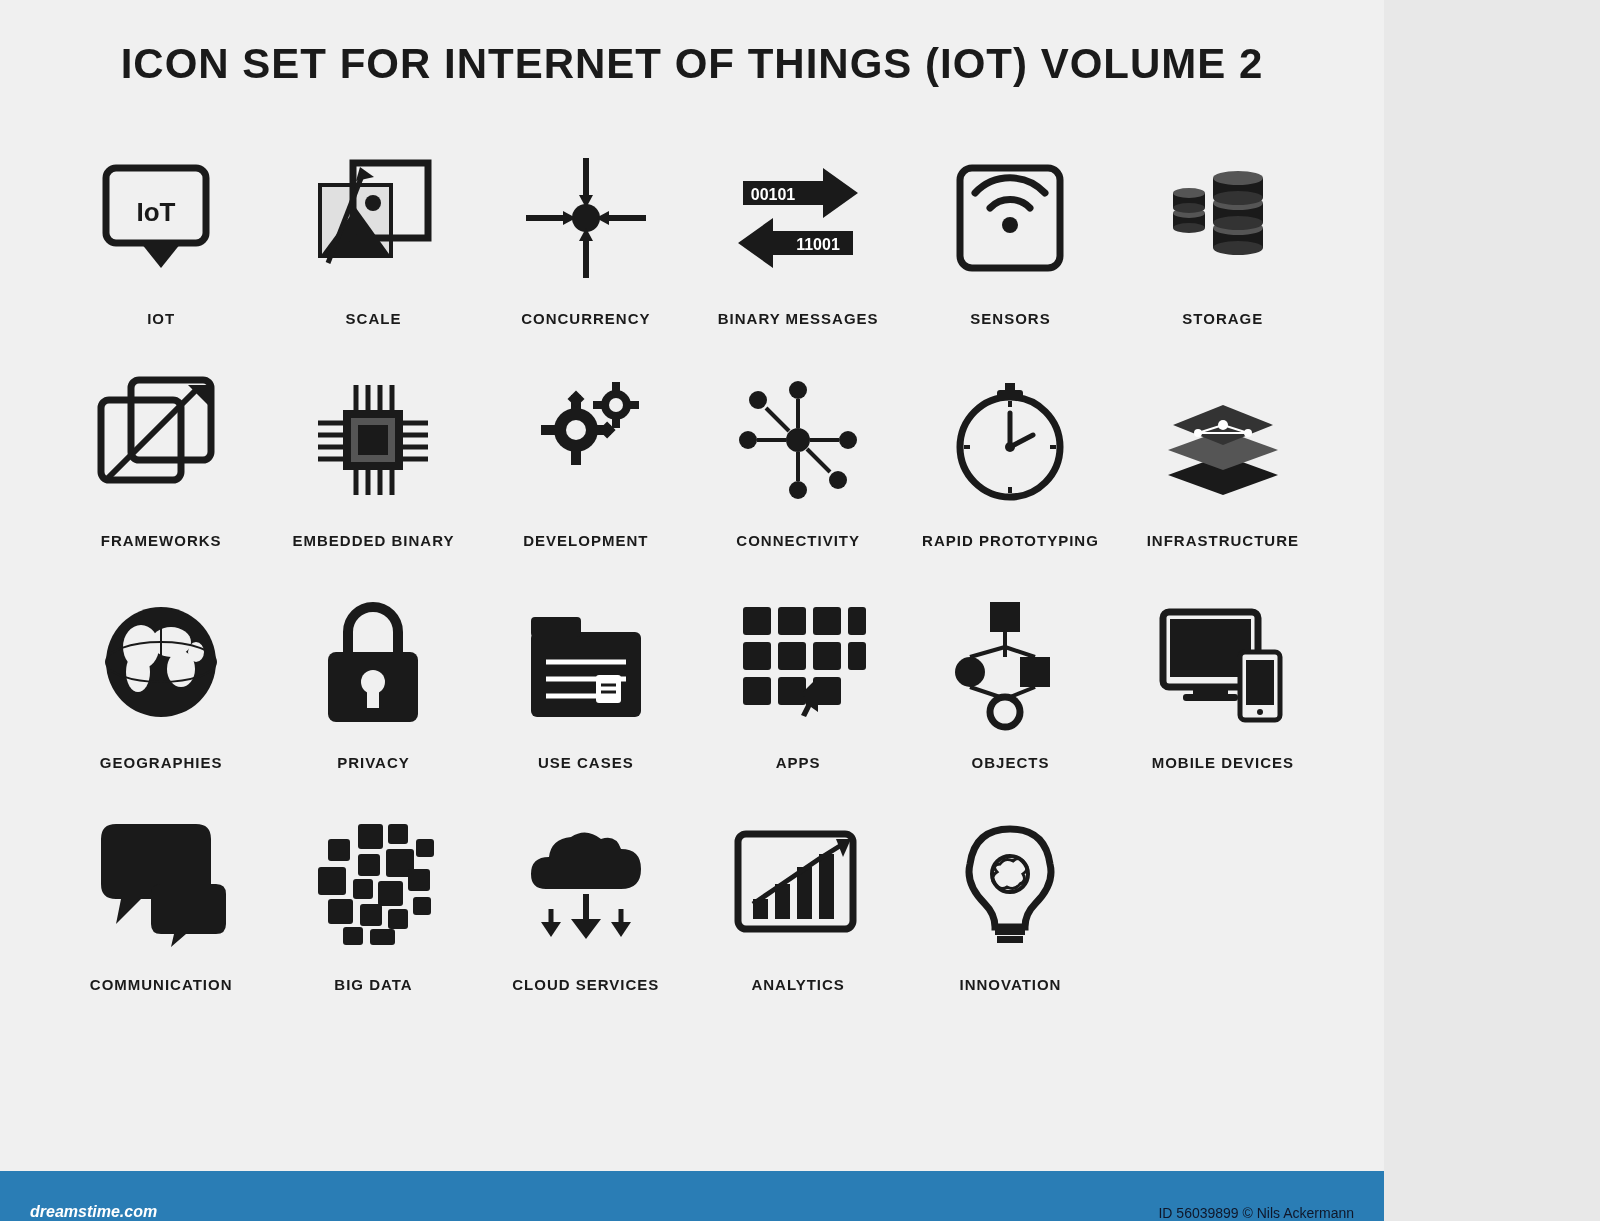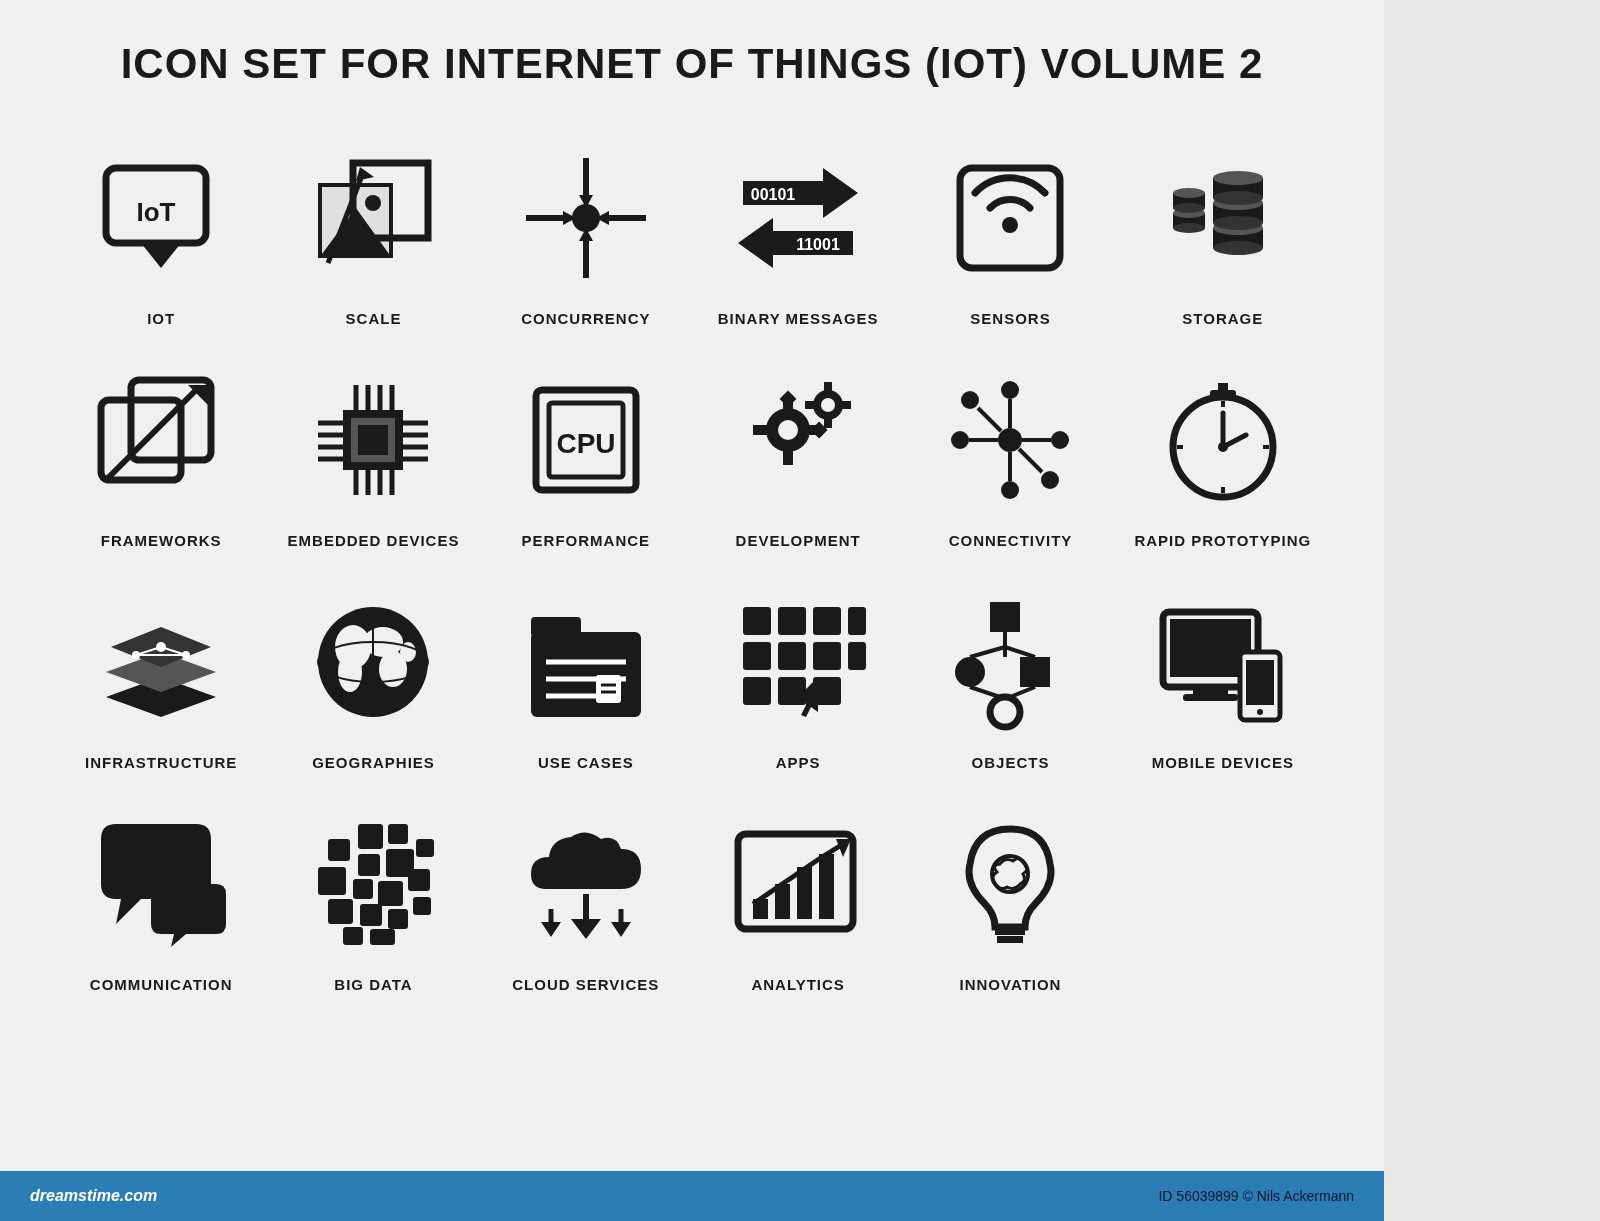--- a/index.html
+++ b/index.html
@@ -51,21 +51,21 @@
       font-weight: bold;
       color: #1a1a1a;
       text-align: center;
       margin-top: 12px;
       letter-spacing: 1px;
     }
     .footer {
       background: #2a7db5;
       height: 50px;
       display: flex;
-      align-items: center;
+      align-items: flex-end;
       padding: 0 30px;
       justify-content: space-between;
     }
     .footer-left {
       color: white;
       font-size: 16px;
       font-style: italic;
       font-weight: bold;
     }
     .footer-right {
@@ -229,34 +229,23 @@
             <line x1="60" y1="10" x2="60" y2="35" stroke="#1a1a1a" stroke-width="5"></line>
             <line x1="72" y1="10" x2="72" y2="35" stroke="#1a1a1a" stroke-width="5"></line>
             <line x1="84" y1="10" x2="84" y2="35" stroke="#1a1a1a" stroke-width="5"></line>
 
             <line x1="48" y1="95" x2="48" y2="120" stroke="#1a1a1a" stroke-width="5"></line>
             <line x1="60" y1="95" x2="60" y2="120" stroke="#1a1a1a" stroke-width="5"></line>
             <line x1="72" y1="95" x2="72" y2="120" stroke="#1a1a1a" stroke-width="5"></line>
             <line x1="84" y1="95" x2="84" y2="120" stroke="#1a1a1a" stroke-width="5"></line>
           </svg>
         </div>
-        <span class="icon-label">EMBEDDED DEVICES</span>
-      </div>
-
-      <div class="icon-item">
-        <div class="icon-box">
-          <svg width="130" height="130" viewBox="0 0 130 130">
-
-            <rect x="15" y="15" width="100" height="100" rx="6" ry="6" fill="none" stroke="#1a1a1a" stroke-width="7"></rect>
-            <rect x="28" y="28" width="74" height="74" rx="3" ry="3" fill="none" stroke="#1a1a1a" stroke-width="5"></rect>
-            <text x="65" y="78" font-family="Arial" font-size="28" font-weight="bold" fill="#1a1a1a" text-anchor="middle">CPU</text>
-          </svg>
-        </div>
-        <span class="icon-label">PERFORMANCE</span>
-      </div>
+        <span class="icon-label">EMBEDDED BINARY</span>
+      </div>
+
 
       <div class="icon-item">
         <div class="icon-box">
           <svg width="130" height="130" viewBox="0 0 130 130">
 
             <g transform="translate(55,55)">
               <circle cx="0" cy="0" r="22" fill="#1a1a1a"></circle>
               <circle cx="0" cy="0" r="10" fill="#f0f0f0"></circle>
 
               <rect x="-5" y="-35" width="10" height="15" fill="#1a1a1a"></rect>
@@ -358,20 +347,34 @@
             <ellipse cx="85" cy="72" rx="14" ry="18" fill="#f0f0f0"></ellipse>
             <ellipse cx="100" cy="55" rx="8" ry="10" fill="#f0f0f0"></ellipse>
 
             <ellipse cx="65" cy="65" rx="55" ry="20" fill="none" stroke="#1a1a1a" stroke-width="2"></ellipse>
             <line x1="65" y1="10" x2="65" y2="120" stroke="#1a1a1a" stroke-width="2"></line>
           </svg>
         </div>
         <span class="icon-label">GEOGRAPHIES</span>
       </div>
 
+      <div class="icon-item">
+        <div class="icon-box">
+          <svg width="130" height="130" viewBox="0 0 130 130">
+
+            <rect x="20" y="55" width="90" height="70" rx="8" ry="8" fill="#1a1a1a"></rect>
+
+            <path d="M 40 55 L 40 35 A 25 25 0 0 1 90 35 L 90 55" fill="none" stroke="#1a1a1a" stroke-width="10"></path>
+
+            <circle cx="65" cy="85" r="12" fill="#f0f0f0"></circle>
+            <rect x="59" y="93" width="12" height="18" fill="#f0f0f0"></rect>
+          </svg>
+        </div>
+        <span class="icon-label">PRIVACY</span>
+      </div>
 
       <div class="icon-item">
         <div class="icon-box">
           <svg width="130" height="130" viewBox="0 0 130 130">
 
             <rect x="10" y="35" width="110" height="85" rx="6" ry="6" fill="#1a1a1a"></rect>
             <rect x="10" y="20" width="50" height="20" rx="4" ry="4" fill="#1a1a1a"></rect>
 
             <line x1="25" y1="65" x2="105" y2="65" stroke="white" stroke-width="5"></line>
             <line x1="25" y1="82" x2="105" y2="82" stroke="white" stroke-width="5"></line>

